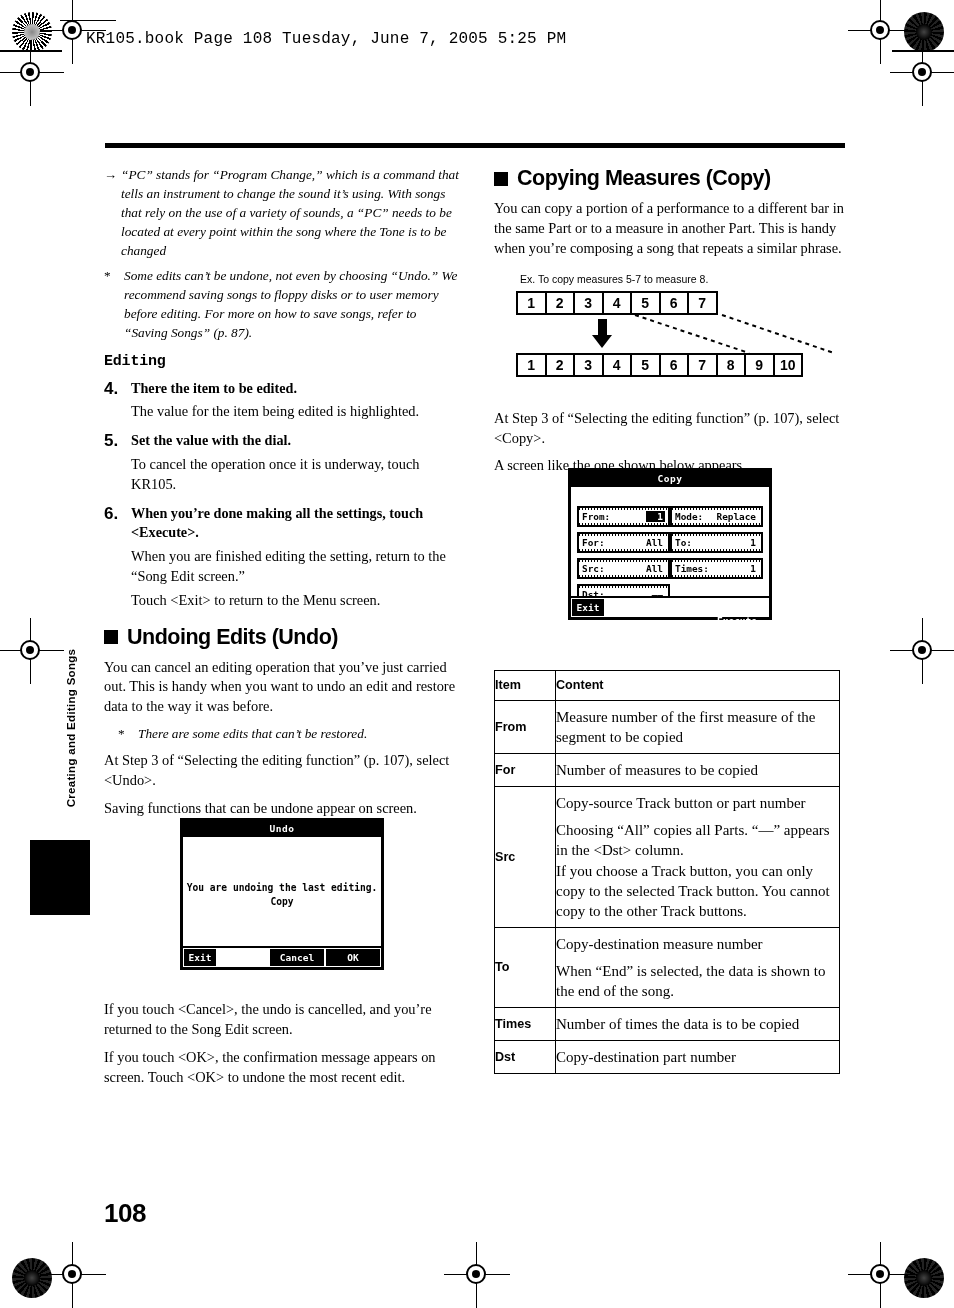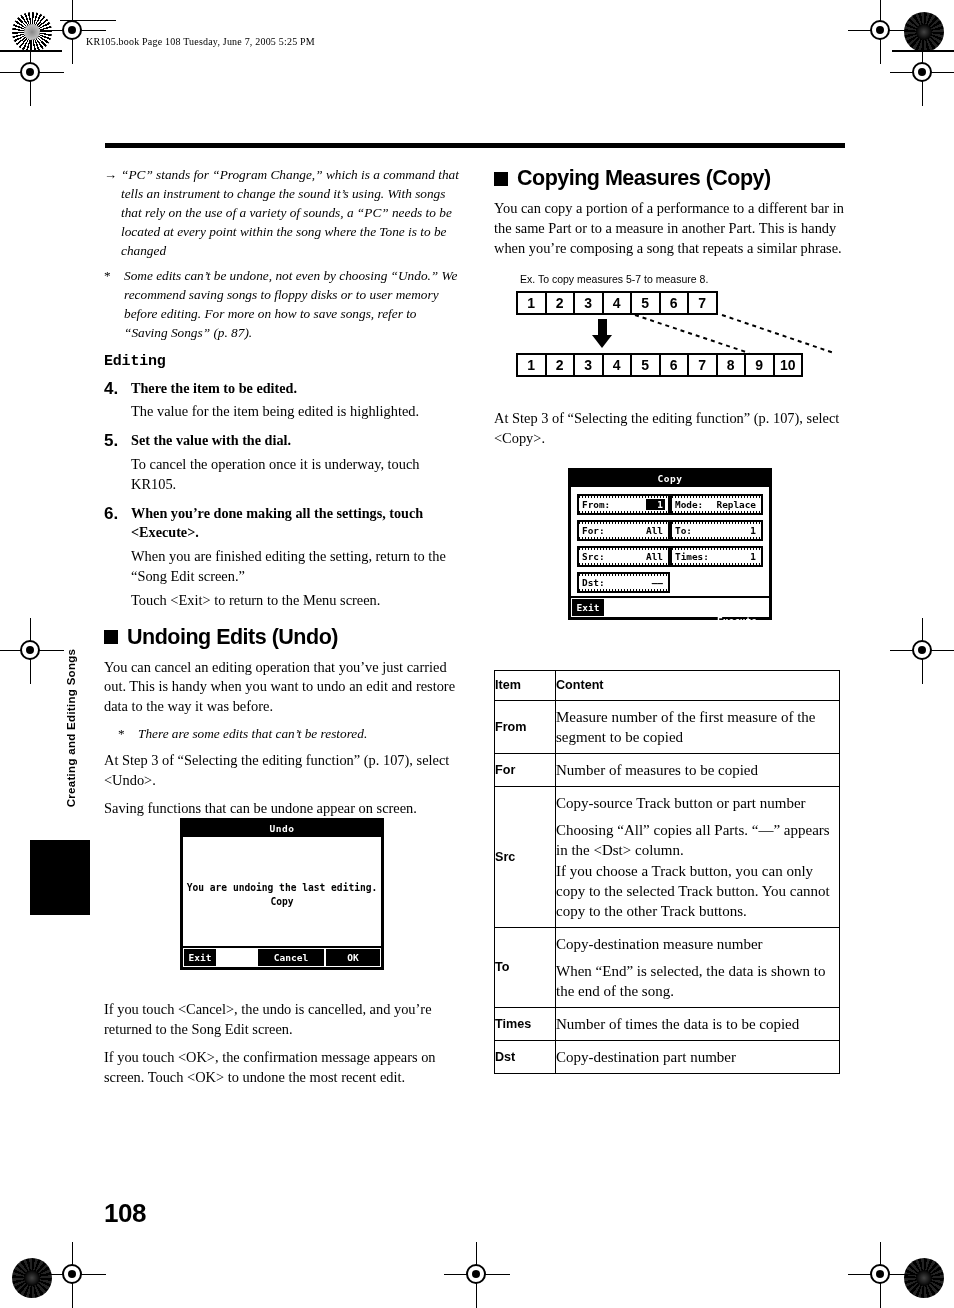--- a/index.html
+++ b/index.html
@@ -18,22 +18,22 @@
       background:
         repeating-conic-gradient(#000 0deg 6deg,#fff 6deg 12deg);
   }
   .starmark:after{content:"";position:absolute;left:12px;top:12px;width:16px;height:16px;
       border-radius:50%;background:radial-gradient(circle,#888 0%,#bbb 60%,#666 100%);}
   .starmark.dark{background:repeating-conic-gradient(#000 0deg 9deg,#222 9deg 18deg);}
   .starmark.dark:after{background:radial-gradient(circle,#444 0%,#000 70%);}
   .trimline{position:absolute;background:#000;}
 
   
-  .runhead{position:absolute;left:86px;top:36px;font-size:10px;
-           font-family:Liberation Serif, serif;white-space:nowrap;letter-spacing:.2px;}
+  .runhead{position:absolute;left:86px;top:30px;font-size:16px;
+           font-family:Liberation Mono, monospace;white-space:nowrap;letter-spacing:.2px;}
 
   
   .rule{position:absolute;left:105px;top:143px;width:740px;height:5px;background:#000;}
 
   .col{position:absolute;top:166px;width:355px;}
   .col-left{left:104px;}
   .col-right{left:494px;}
 
   p{margin:0 0 8px 0;font-size:14.4px;line-height:1.38;}
 
@@ -68,26 +68,26 @@
   #undo-screen{position:absolute;left:180px;top:818px;width:204px;height:152px;}
   #undo-screen .body{height:112px;position:relative;}
   #undo-screen .msg{position:absolute;left:0;right:0;top:44px;text-align:center;
                     font-size:9.6px;line-height:1.45;font-weight:bold;}
   #undo-screen .btnbar{position:absolute;left:0;right:0;bottom:0;height:19px;display:flex;
                        border-top:2px solid #000;background:#fff;}
   #undo-screen .btnbar .b{background:#000;color:#fff;font-size:9.5px;font-weight:bold;
             display:flex;align-items:center;justify-content:center;margin:1px;}
   #undo-screen .btnbar .b.exit{width:32px;}
   #undo-screen .btnbar .gap{flex:1;}
-  #undo-screen .btnbar .b.cancel{width:66px;}
+  #undo-screen .btnbar .b.cancel{width:54px;}
   #undo-screen .btnbar .b.ok{width:54px;}
 
   
   #copy-screen{position:absolute;left:568px;top:468px;width:204px;height:152px;}
-  #copy-screen .grid{padding:7px 6px 0 6px;display:flex;}
+  #copy-screen .grid{padding:19px 6px 0 6px;display:flex;}
   #copy-screen .gcol{display:flex;flex-direction:column;gap:5px;width:50%;}
   .field{border:2px solid #000;height:21px;display:flex;align-items:center;
          padding:0 3px;box-sizing:border-box;position:relative;
          background:repeating-linear-gradient(90deg,#000 0 1px,#fff 1px 3px) top/100% 2px no-repeat,
                     repeating-linear-gradient(90deg,#000 0 1px,#fff 1px 3px) bottom/100% 2px no-repeat,#fff;}
   .field .lb{font-size:9.4px;font-weight:bold;}
   .field .vl{margin-left:auto;font-size:9.4px;font-weight:bold;padding:0 2px;text-align:right;}
   .field .vl.inv{background:#000;color:#fff;min-width:15px;text-align:right;}
   .field.blank{visibility:hidden;}
   #copy-screen .btnbar{position:absolute;left:0;right:0;bottom:0;height:19px;display:flex;
@@ -309,20 +309,21 @@
         <div class="cell">5</div>
         <div class="cell">6</div>
         <div class="cell">7</div>
         <div class="cell">8</div>
         <div class="cell">9</div>
         <div class="cell">10</div>
       </div>
   </div>
 
   <p style="margin-top:18px;">At Step 3 of “Selecting the editing function” (p. 107), select &lt;Copy&gt;.</p>
+  <p>A screen like the one shown below appears.</p>
 </div>
 
 <div class="lcd" id="copy-screen">
   <div class="title">Copy</div>
   <div class="grid">
     <div class="gcol">
         <div class="field">
           <span class="lb">From:</span>
           <span class="vl inv">1</span>
         </div>

